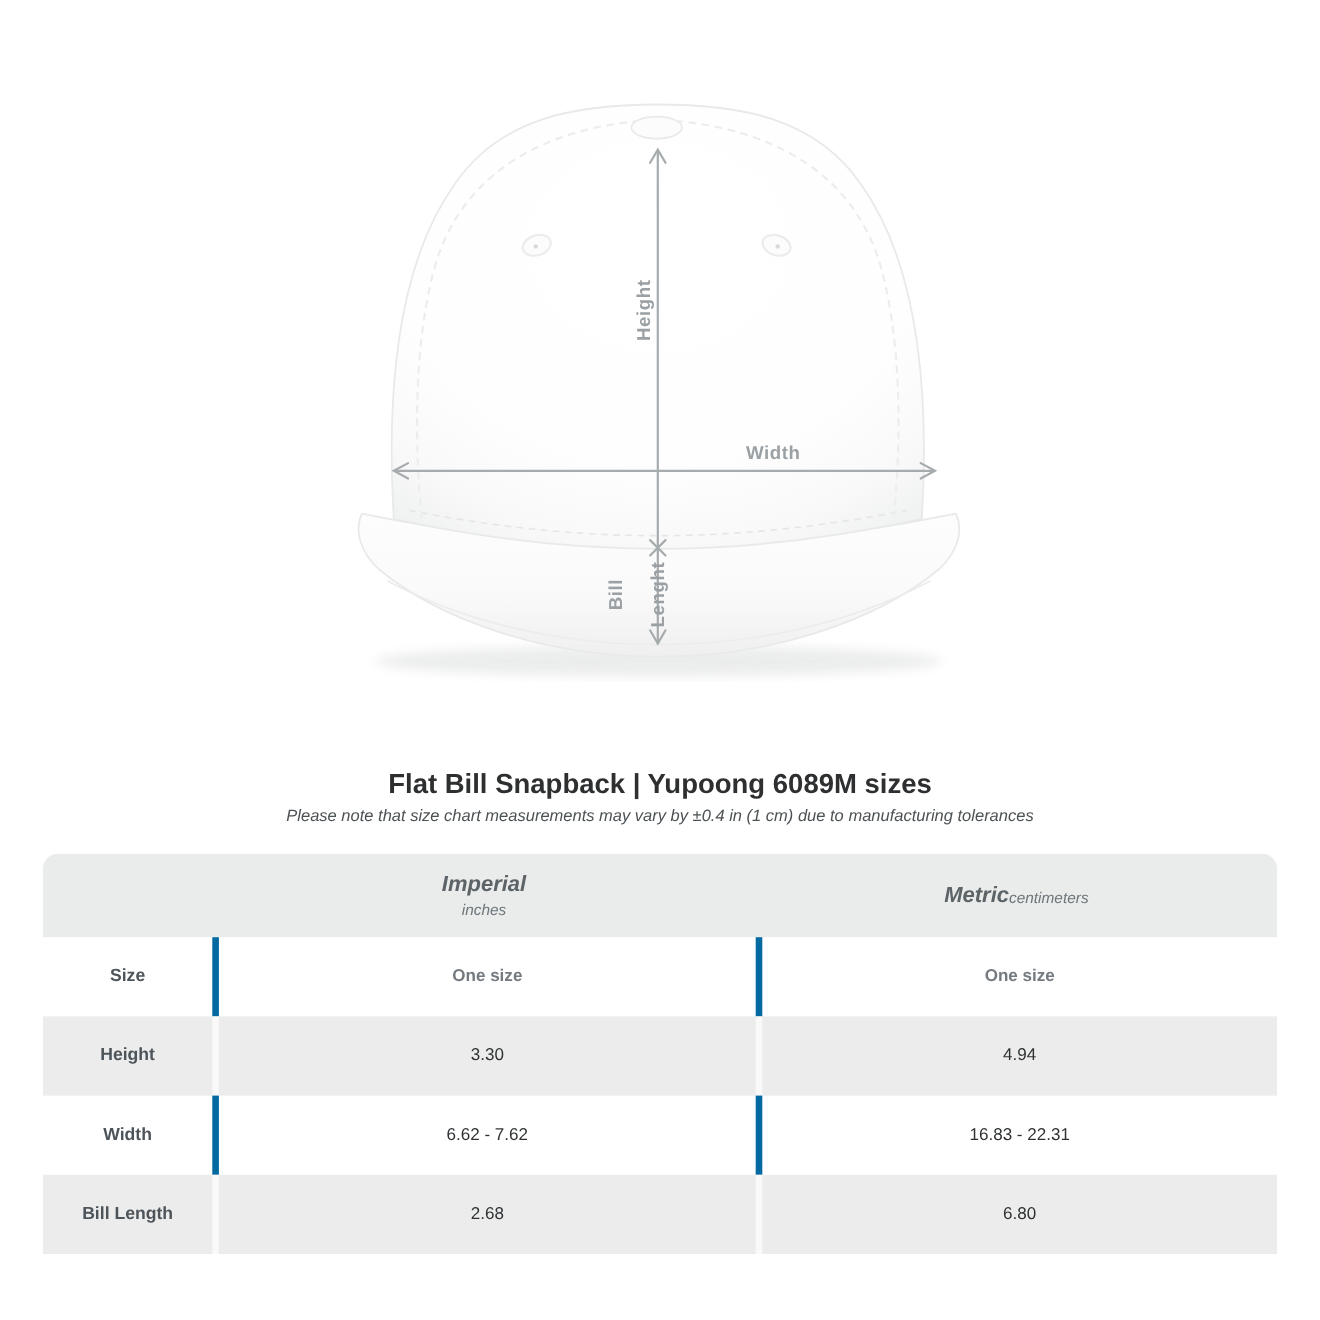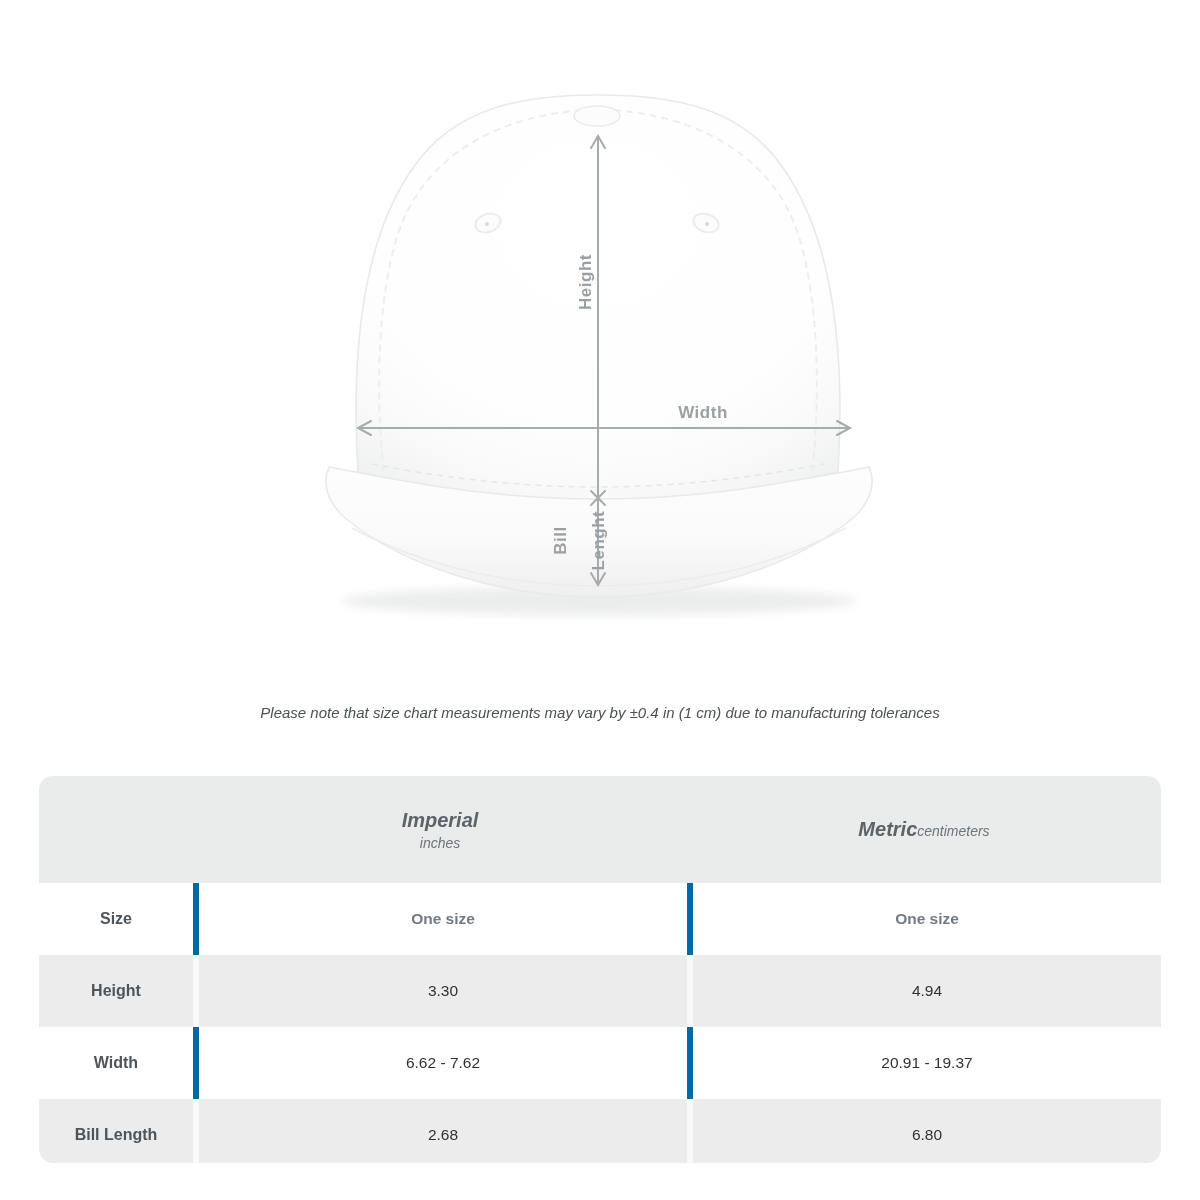--- a/index.html
+++ b/index.html
@@ -19,21 +19,21 @@
   #bill-label   { left: 579px; top: 551px; }
 
   
   #title-block { position: absolute; left: 0; top: 699px; width: 1200px; text-align: center; }
   #page-title { font-size: 25px; line-height: 29px; font-weight: bold; color: #2e2f30; }
   #page-subtitle { margin-top: 5px; font-size: 15px; font-style: italic; color: #4c5154; }
 
   
   #size-table { position: absolute; left: 39px; top: 776px; width: 1122px; height: 387px;
     border-radius: 14px; overflow: hidden; background: #fff; }
-  .thead { display: flex; height: 107px; background: #eaebeb; }
+  .thead { display: flex; height: 76px; background: #eaebeb; }
   .trow  { display: flex; height: 72px; }
   .trow.alt { background: #ebeceb; }
   .c-label { width: 154px; display: flex; align-items: center; justify-content: center; }
   .c-imp   { width: 494px; display: flex; align-items: center; justify-content: center; flex-direction: column; }
   .c-met   { width: 474px; display: flex; align-items: center; justify-content: center; flex-direction: row; }
   .trow .c-imp, .trow .c-met { border-left: 6px solid #0369a1; }
   .trow.alt .c-imp, .trow.alt .c-met { border-left-color: #f8f9f8; }
   .col-title { font-size: 20px; font-weight: bold; font-style: italic; color: #5c6468; }
   .col-unit  { font-size: 14px; font-style: italic; color: #6c757a; margin-top: 3px; }
   .row-label { font-size: 16px; font-weight: bold; color: #4d545a; }
@@ -115,20 +115,21 @@
   </svg>
 
   <div id="height-label" class="dim-label rot">Height</div>
   <div id="width-label" class="dim-label norot">Width</div>
   <div id="bill-label" class="dim-label rot">
     <span>Bill</span><br>
     <span>Lenght</span>
   </div>
 
   <div id="title-block">
+    <div id="page-title">Flat Bill Snapback | Yupoong 6089M sizes</div>
     <div id="page-subtitle">Please note that size chart measurements may vary by ±0.4 in (1 cm) due to manufacturing tolerances</div>
   </div>
 
   <div id="size-table">
 
     <div class="thead">
       <div class="c-label"></div>
       <div class="c-imp">
         <div class="col-title">Imperial</div>
         <div class="col-unit">inches</div>
@@ -147,21 +148,21 @@
 
     <div class="trow alt">
       <div class="c-label row-label">Height</div>
       <div class="c-imp val">3.30</div>
       <div class="c-met val">4.94</div>
     </div>
 
     <div class="trow">
       <div class="c-label row-label">Width</div>
       <div class="c-imp val">6.62 - 7.62</div>
-      <div class="c-met val">20.91 - 19.37</div>
+      <div class="c-met val">16.83 - 22.31</div>
     </div>
 
     <div class="trow alt">
       <div class="c-label row-label">Bill Length</div>
       <div class="c-imp val">2.68</div>
       <div class="c-met val">6.80</div>
     </div>
 
   </div>
 </div>

